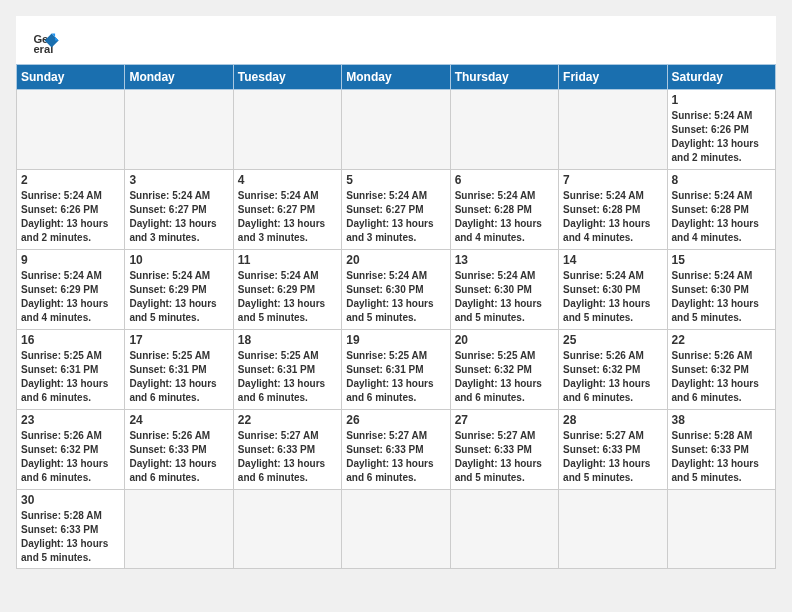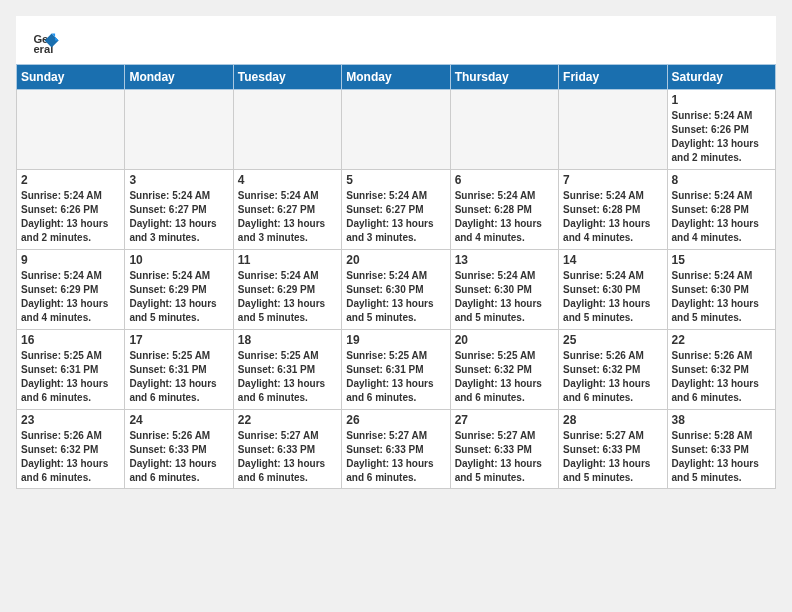--- a/index.html
+++ b/index.html
@@ -304,15 +304,29 @@
 Sunset: 6:33 PM
 Daylight: 13 hours and 5 minutes.</div>
           </td>
           <td>
             <span class="day-number">38</span>
             <div class="day-info" style="white-space: pre-line;">Sunrise: 5:28 AM
 Sunset: 6:33 PM
 Daylight: 13 hours and 5 minutes.</div>
           </td>
         </tr>
+        <tr>
+          <td>
+            <span class="day-number">30</span>
+            <div class="day-info" style="white-space: pre-line;">Sunrise: 5:28 AM
+Sunset: 6:33 PM
+Daylight: 13 hours and 5 minutes.</div>
+          </td>
+          <td class="empty"></td>
+          <td class="empty"></td>
+          <td class="empty"></td>
+          <td class="empty"></td>
+          <td class="empty"></td>
+          <td class="empty"></td>
+        </tr>
       </tbody>
   </table>
 </div>
 
 </body></html>

